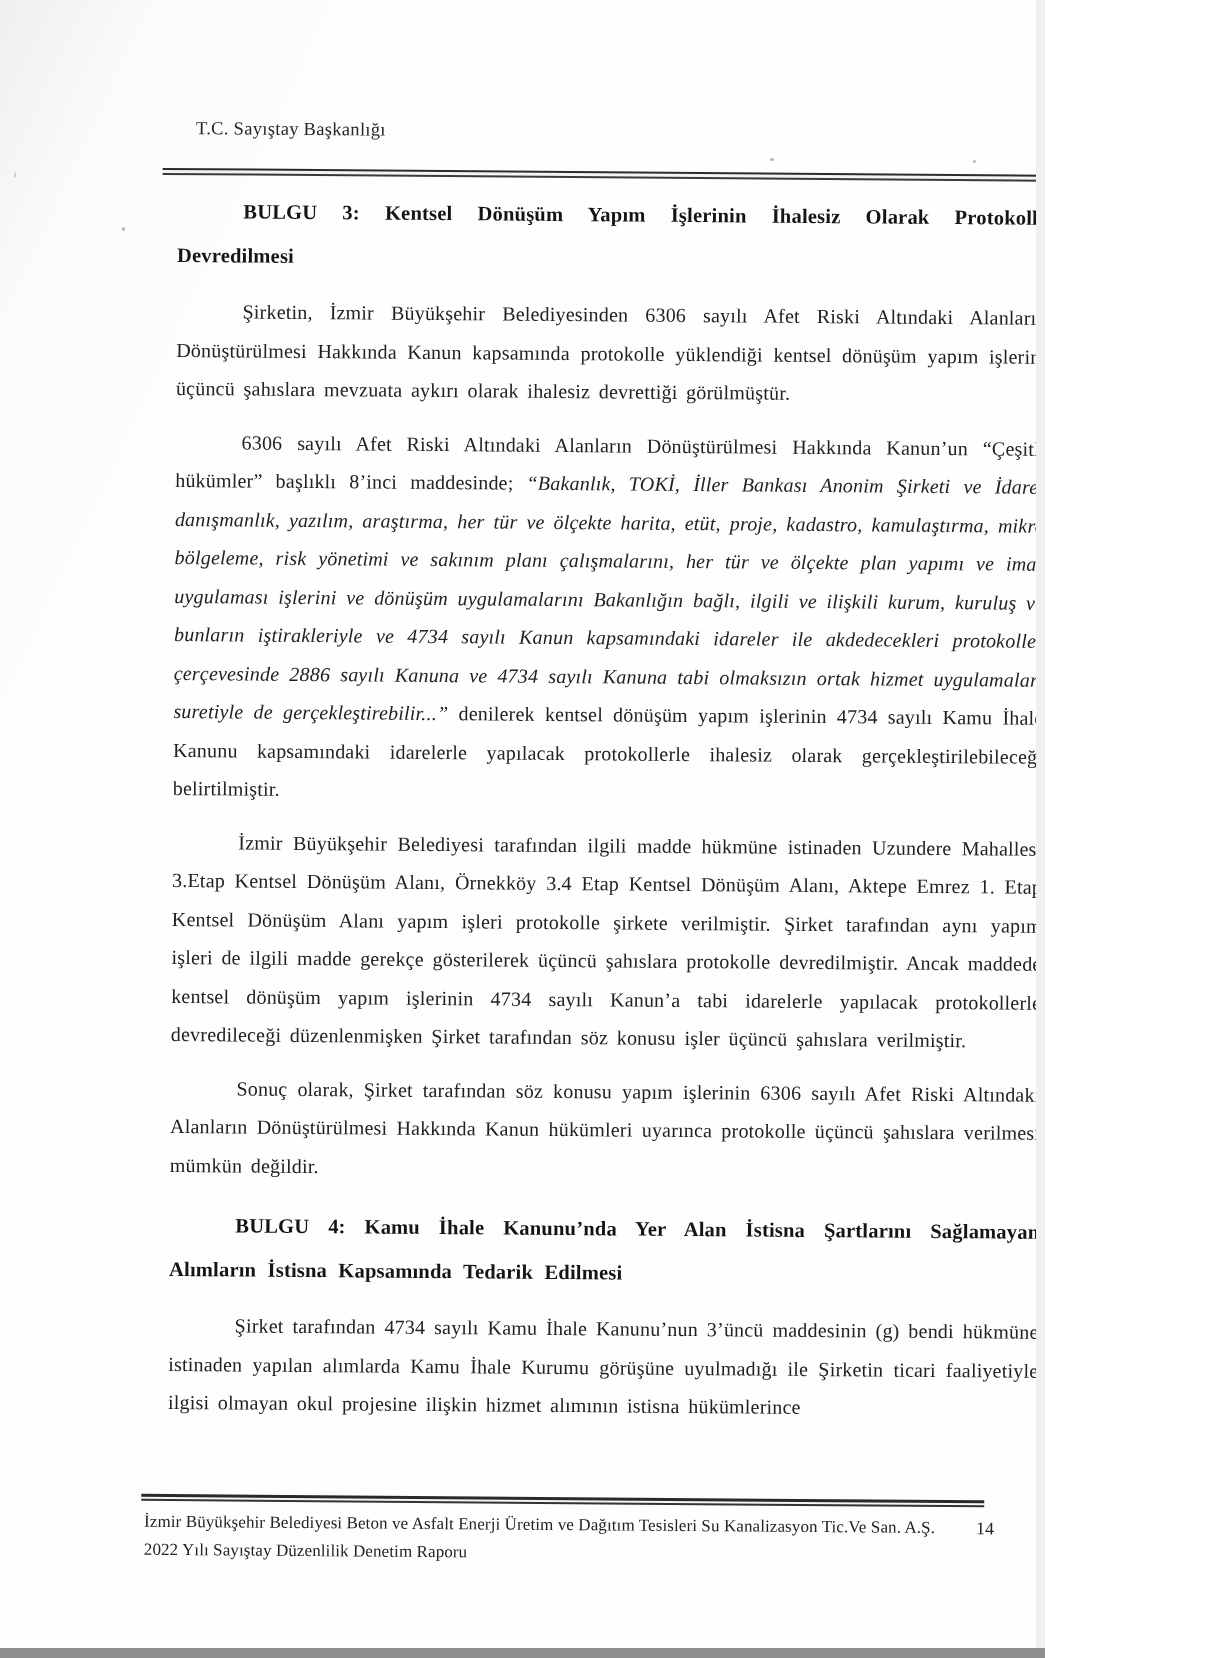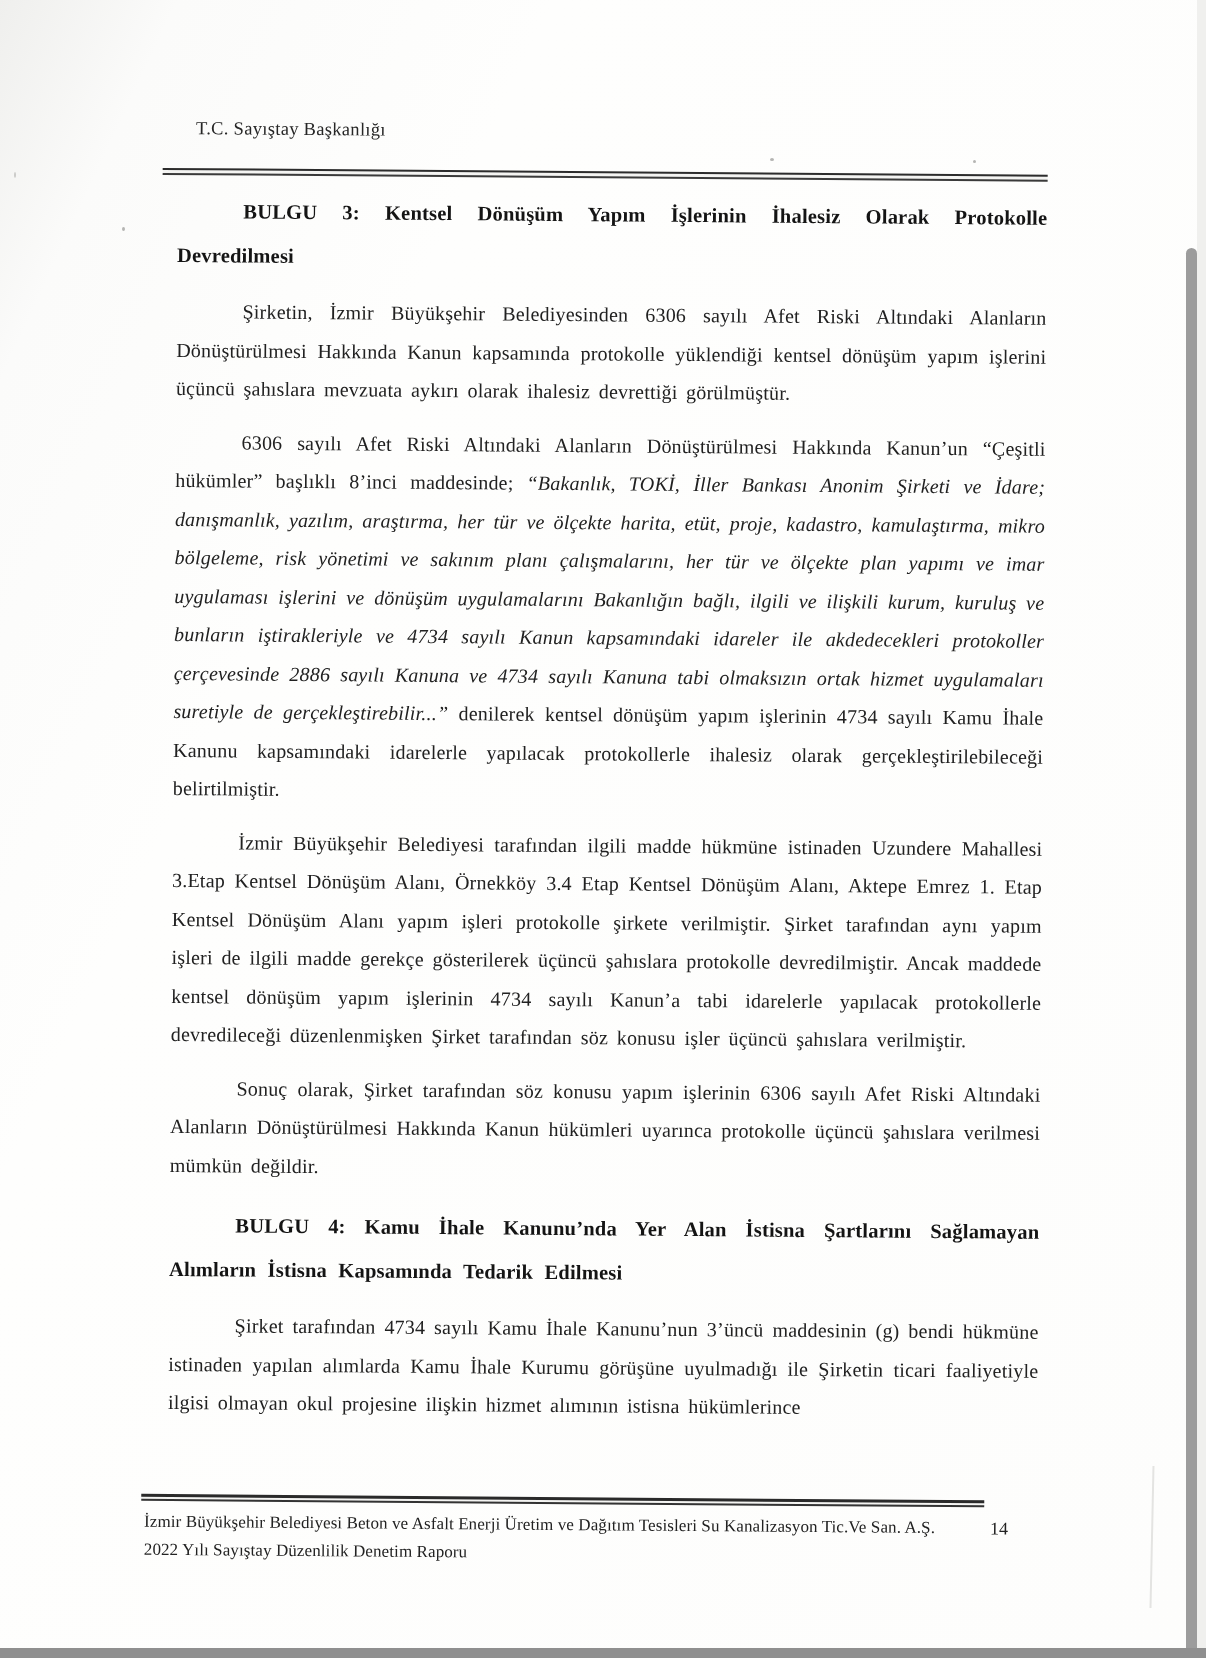--- a/index.html
+++ b/index.html
@@ -4,21 +4,21 @@
 <style>
   html, body { margin: 0; padding: 0; }
   body {
     width: 1206px; height: 1658px;
     background: #ffffff;
     font-family: "Liberation Serif", "DejaVu Serif", serif;
     overflow: hidden;
   }
   .sheet {
     position: relative;
-    width: 1206px; height: 1658px;
+    width: 1045px; height: 1658px;
     background: linear-gradient(115deg, #efefed 0%, #fbfbfa 9%, #fefefd 28%, #fdfdfc 100%);
     overflow: hidden;
   }
   
   .skew {
     position: absolute; inset: 0;
     transform: rotate(0.45deg);
     transform-origin: 178px 130px;
   }
   .content {
@@ -84,21 +84,21 @@
     margin-top: 7px;
     padding-left: 3px;
   }
   .footer-text {
     width: 792px;
     font-size: 17px;
     line-height: 28px;
     letter-spacing: 0.1px;
   }
   .footer-page {
-    margin-left: 54px;
+    margin-left: 40px;
     font-size: 18px;
     line-height: 28px;
   }
   
   .scroll-track {
     position: absolute; right: 0; top: 0;
     width: 9px; height: 1658px;
     background: #f0f0ee;
   }
   .scroll-thumb {

